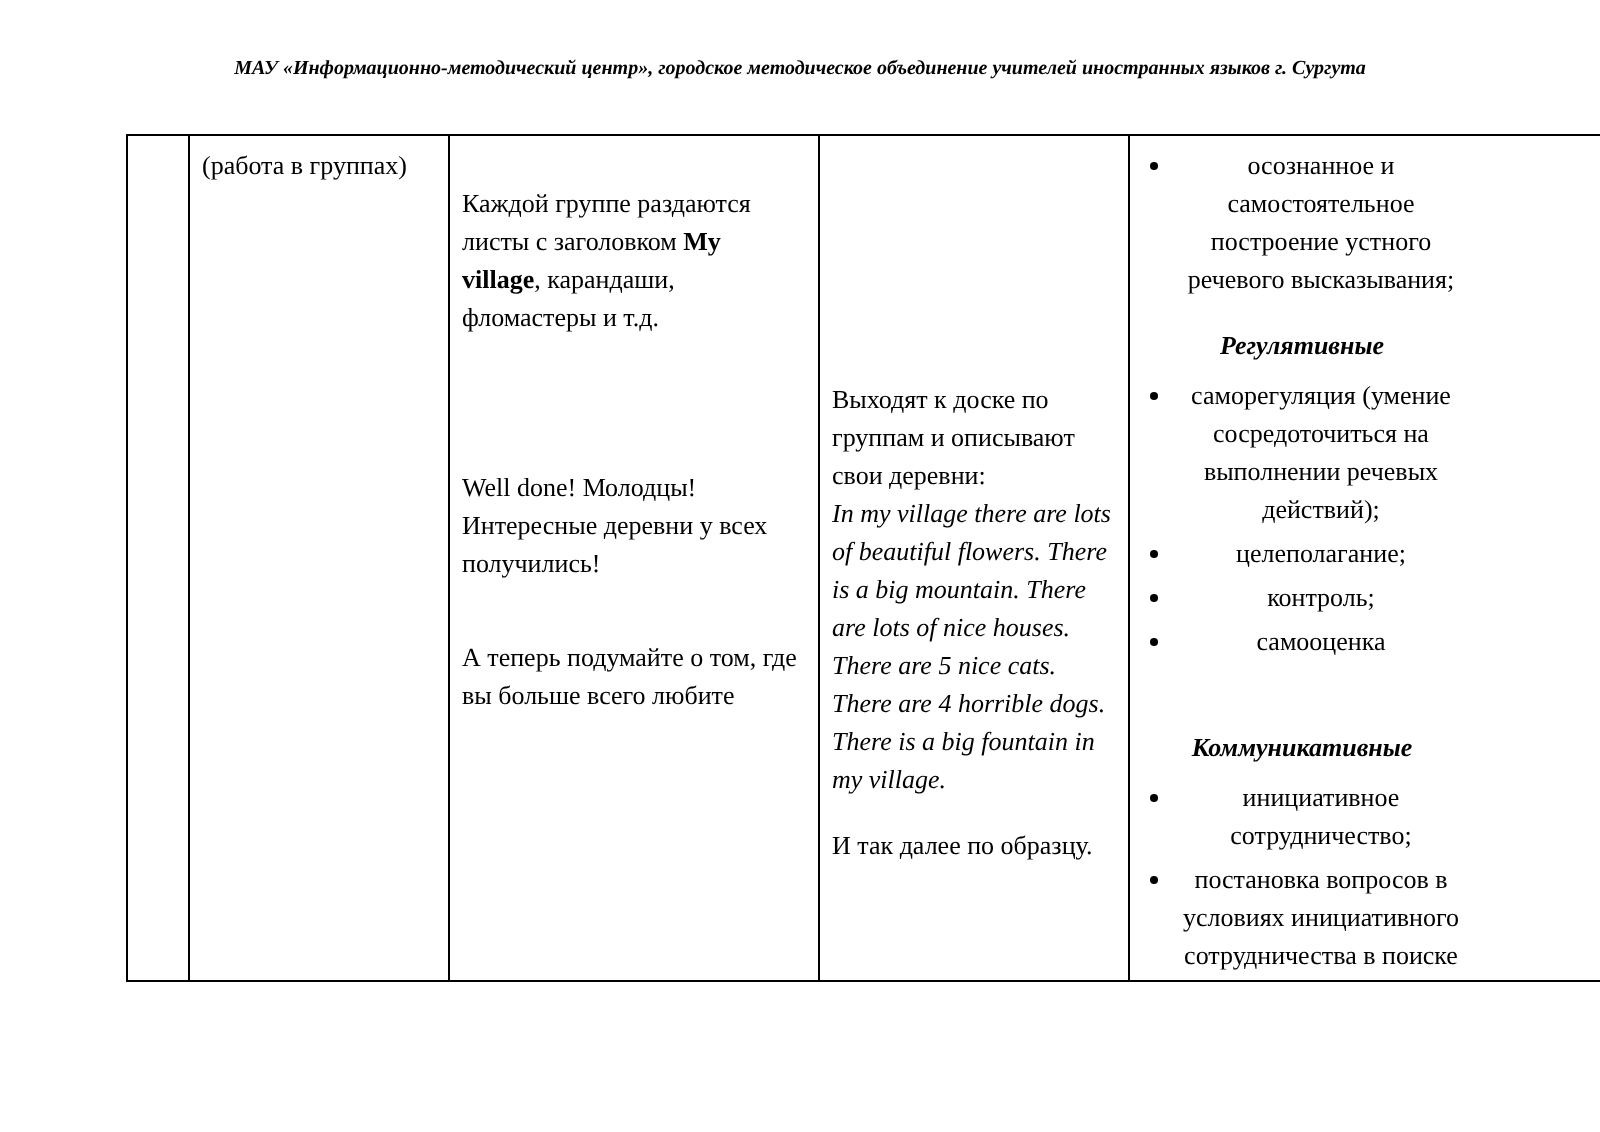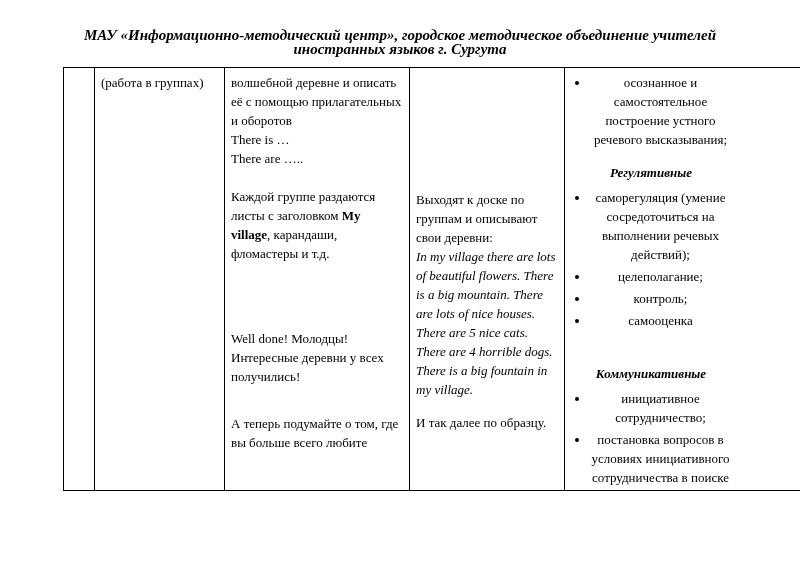--- a/index.html
+++ b/index.html
@@ -12,21 +12,21 @@
     font-family: "Liberation Serif", "DejaVu Serif", serif;
     color: #000;
     overflow: hidden;
   }
   .doc-header {
     position: absolute;
     top: 28px;
     left: 40px;
     right: 40px;
     text-align: center;
-    font-size: 15px;
+    font-size: 10px;
     font-style: italic;
     font-weight: bold;
     line-height: 14px;
   }
   .doc-table {
     position: absolute;
     top: 67px;
     left: 63px;
     width: 800px;
     height: 424px;
@@ -76,21 +76,20 @@
 
   <div class="doc-table">
 
     <div class="col col1"></div>
 
     <div class="col col2">
       <p>(работа в группах)</p>
     </div>
 
     <div class="col col3">
-      <p class="p1"><span>волшебной деревне и описать её с помощью прилагательных и оборотов</span><br><span>There is …</span><br><span>There are …..</span></p>
       <p class="p2"><span>Каждой группе раздаются листы с заголовком </span><b>My village</b><span>, карандаши, фломастеры и т.д.</span></p>
       <p class="p3">Well done! Молодцы! Интересные деревни у всех получились!</p>
       <p class="p4">А теперь подумайте о том, где вы больше всего любите</p>
     </div>
 
     <div class="col col4">
       <p>Выходят к доске по группам и описывают свои деревни:</p>
       <p class="italic">In my village there are lots of beautiful flowers. There is a big mountain. There are lots of nice houses. There are 5 nice cats. There are 4 horrible dogs. There is a big fountain in my village.</p>
       <p class="p-later">И так далее по образцу.</p>
     </div>

